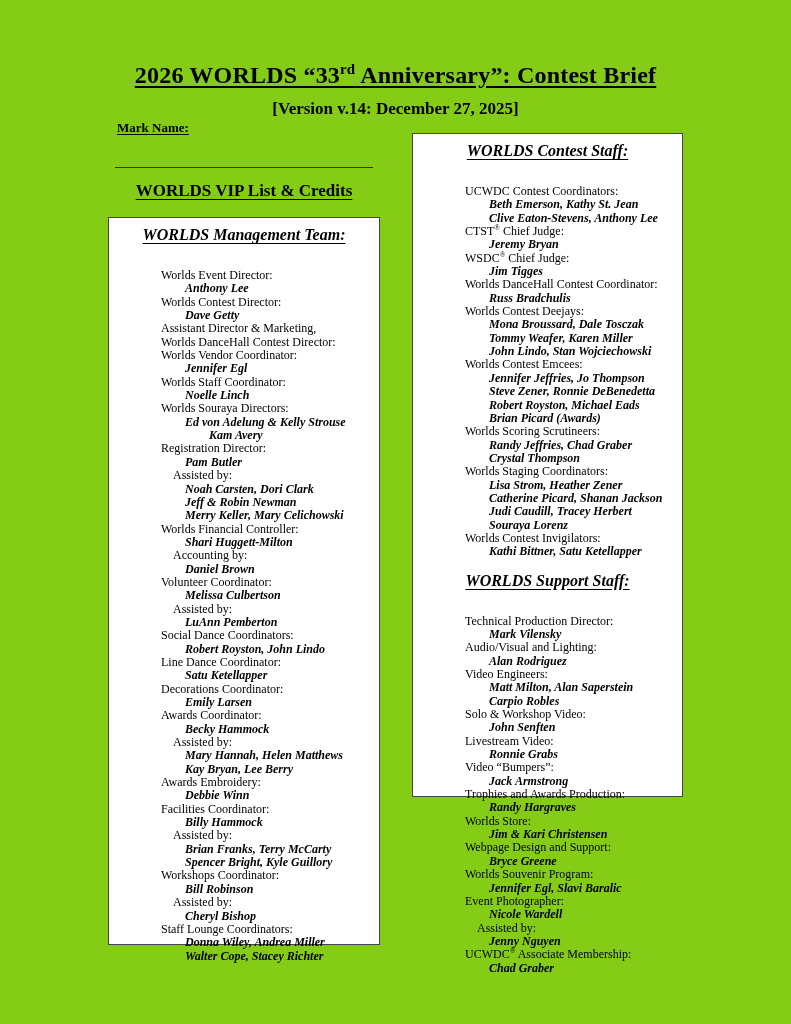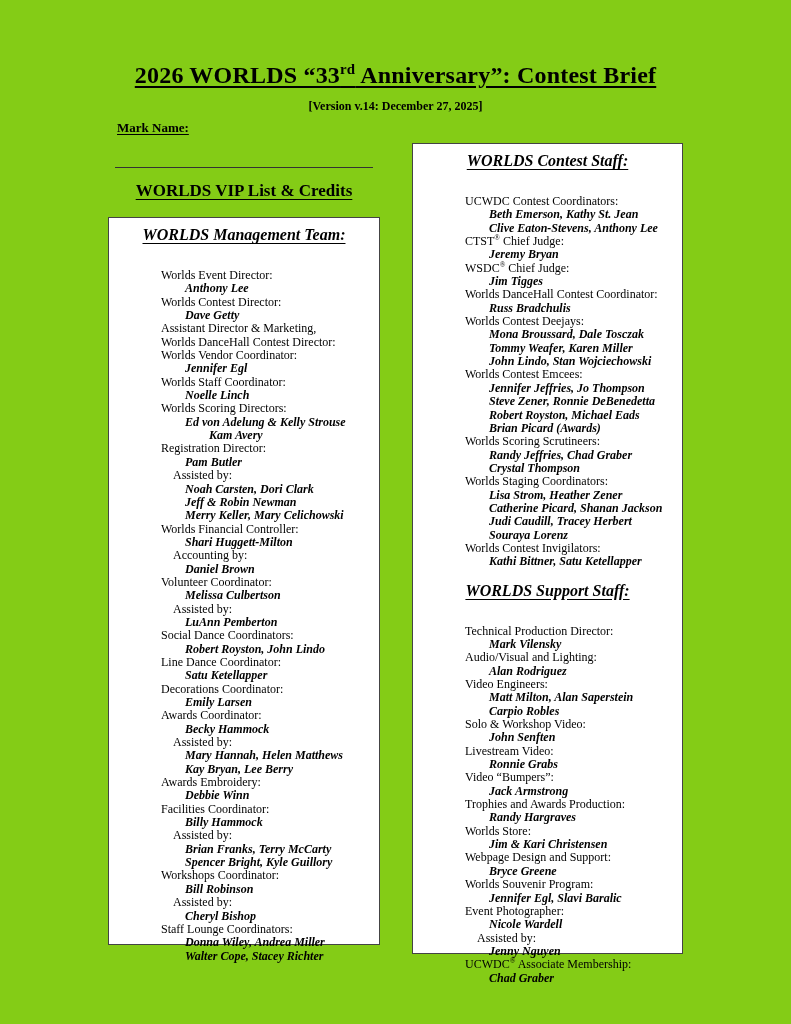--- a/index.html
+++ b/index.html
@@ -22,21 +22,21 @@
     font-size: 24px;
     font-weight: bold;
     letter-spacing: 0.2px;
   }
   .doc-title .underlined { text-decoration: underline; text-underline-offset: 3px; }
 
   .doc-subtitle {
     position: absolute;
     top: 99px; left: 0; width: 100%;
     text-align: center;
-    font-size: 12px;
+    font-size: 17px;
     font-weight: bold;
   }
 
   .your-name {
     position: absolute;
     top: 120px; left: 117px;
     font-size: 13px;
     font-weight: bold;
     text-decoration: underline;
     text-underline-offset: 2px;
@@ -59,21 +59,21 @@
     text-underline-offset: 3px;
   }
 
   .credit-box {
     position: absolute;
     border: 1.5px solid #444;
     box-sizing: border-box;
     background: #fff;
   }
   .box-left  { left: 108px; top: 217px; width: 272px; height: 728px; }
-  .box-right { left: 412px; top: 143px; width: 271px; height: 811px; }
+  .box-right { left: 412px; top: 133px; width: 271px; height: 664px; }
 
   .box-heading {
     margin-top: 7px;
     margin-bottom: 9px;
     text-align: center;
     font-size: 16px;
     font-weight: bold;
     font-style: italic;
     text-decoration: underline;
     text-underline-offset: 3px;
@@ -112,21 +112,21 @@
         <div class="entry role">Worlds Event Director:</div>
         <div class="entry name">Anthony Lee</div>
         <div class="entry role">Worlds Contest Director:</div>
         <div class="entry name">Dave Getty</div>
         <div class="entry role">Assistant Director &amp; Marketing,</div>
         <div class="entry role">Worlds DanceHall Contest Director:</div>
         <div class="entry role">Worlds Vendor Coordinator:</div>
         <div class="entry name">Jennifer Egl</div>
         <div class="entry role">Worlds Staff Coordinator:</div>
         <div class="entry name">Noelle Linch</div>
-        <div class="entry role">Worlds Scoring Directors:</div>
+        <div class="entry role">Worlds Souraya Directors:</div>
         <div class="entry name">Ed von Adelung &amp; Kelly Strouse</div>
         <div class="entry name2">Kam Avery</div>
         <div class="entry role">Registration Director:</div>
         <div class="entry name">Pam Butler</div>
         <div class="entry assist">Assisted by:</div>
         <div class="entry name">Noah Carsten, Dori Clark</div>
         <div class="entry name">Jeff &amp; Robin Newman</div>
         <div class="entry name">Merry Keller, Mary Celichowski</div>
         <div class="entry role">Worlds Financial Controller:</div>
         <div class="entry name">Shari Huggett-Milton</div>

